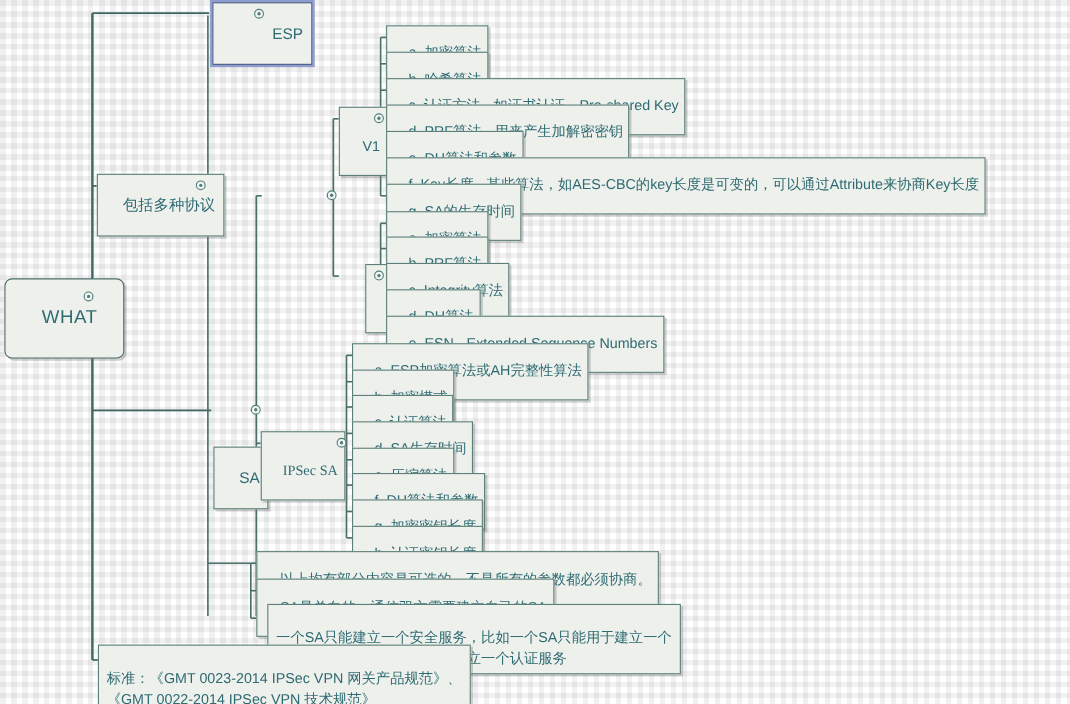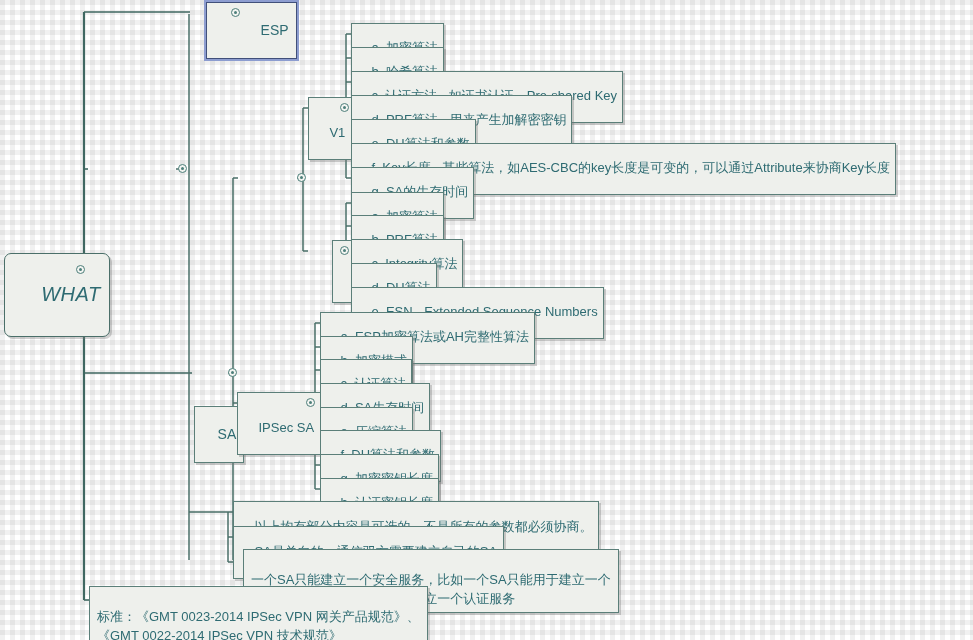--- a/index.html
+++ b/index.html
@@ -38,24 +38,23 @@
     border: 1px solid #5b7f79;
     color: #2e6b72;
     white-space: pre;
     line-height: 1.18;
     padding: 1px 5px 2px 5px;
     box-shadow: 2px 2px 0 rgba(120,120,120,0.35);
   }
   .node.root {
     border-radius: 7px;
     border: 1px solid #4a6f69;
-    font-size: 20px;
-    padding: 5px 8px 6px 12px;
+    font-size: 17px;
+    padding: 5px 23px 6px 12px;
     letter-spacing: 0.5px;
-    font-style: italic;
   }
   .node.lvl1 {
     font-size: 14px;
     padding: 2px 7px 3px 7px;
   }
   .node.lvl2 {
     font-size: 13px;
     padding: 12px 6px 3px 6px;
   }
   .node.leaf {
@@ -170,35 +169,38 @@
       <path d="M228,512 L228,562" stroke-width="1.5"></path>
       <path d="M189,512 L228,512"></path>
     </g>
   </svg>
 
   <div class="node root" style="left:4px; top:253px;">
     <span>WHAT</span>
   </div>
   <div class="collapser" style="left:76px; top:265px;"></div>
 
-  <div class="node lvl1 selected" style="left:206px; top:2px;padding-left:38px;">
+  <div class="node lvl1 selected" style="left:193px; top:2px;padding-left:38px;">
     <span>ESP</span>
   </div>
   <div class="collapser" style="left:231px; top:8px;"></div>
 
+  <div class="node lvl1" style="left:88px; top:158px;">
+    <span>包括多种协议</span>
+  </div>
   <div class="collapser" style="left:178px; top:164px;"></div>
 
   <div class="node lvl1" style="left:194px; top:362px;margin-top:44px;">
     <span>SA</span>
   </div>
   <div class="collapser" style="left:228px; top:368px;"></div>
 
   <div class="collapser" style="left:297px; top:173px;"></div>
 
-  <div class="node lvl2" style="left:237px; top:392px;">
+  <div class="node lvl2" style="left:237px; top:392px;font-family:Liberation Serif, serif;">
     <span>IPSec SA</span>
   </div>
   <div class="collapser" style="left:306px; top:398px;"></div>
 
   <div class="node lvl2" style="left:308px; top:97px;">
     <span>V1</span>
   </div>
   <div class="collapser" style="left:340px; top:103px;"></div>
 
   <div class="node lvl2" style="left:308px; top:240px;margin-left:24px;">

